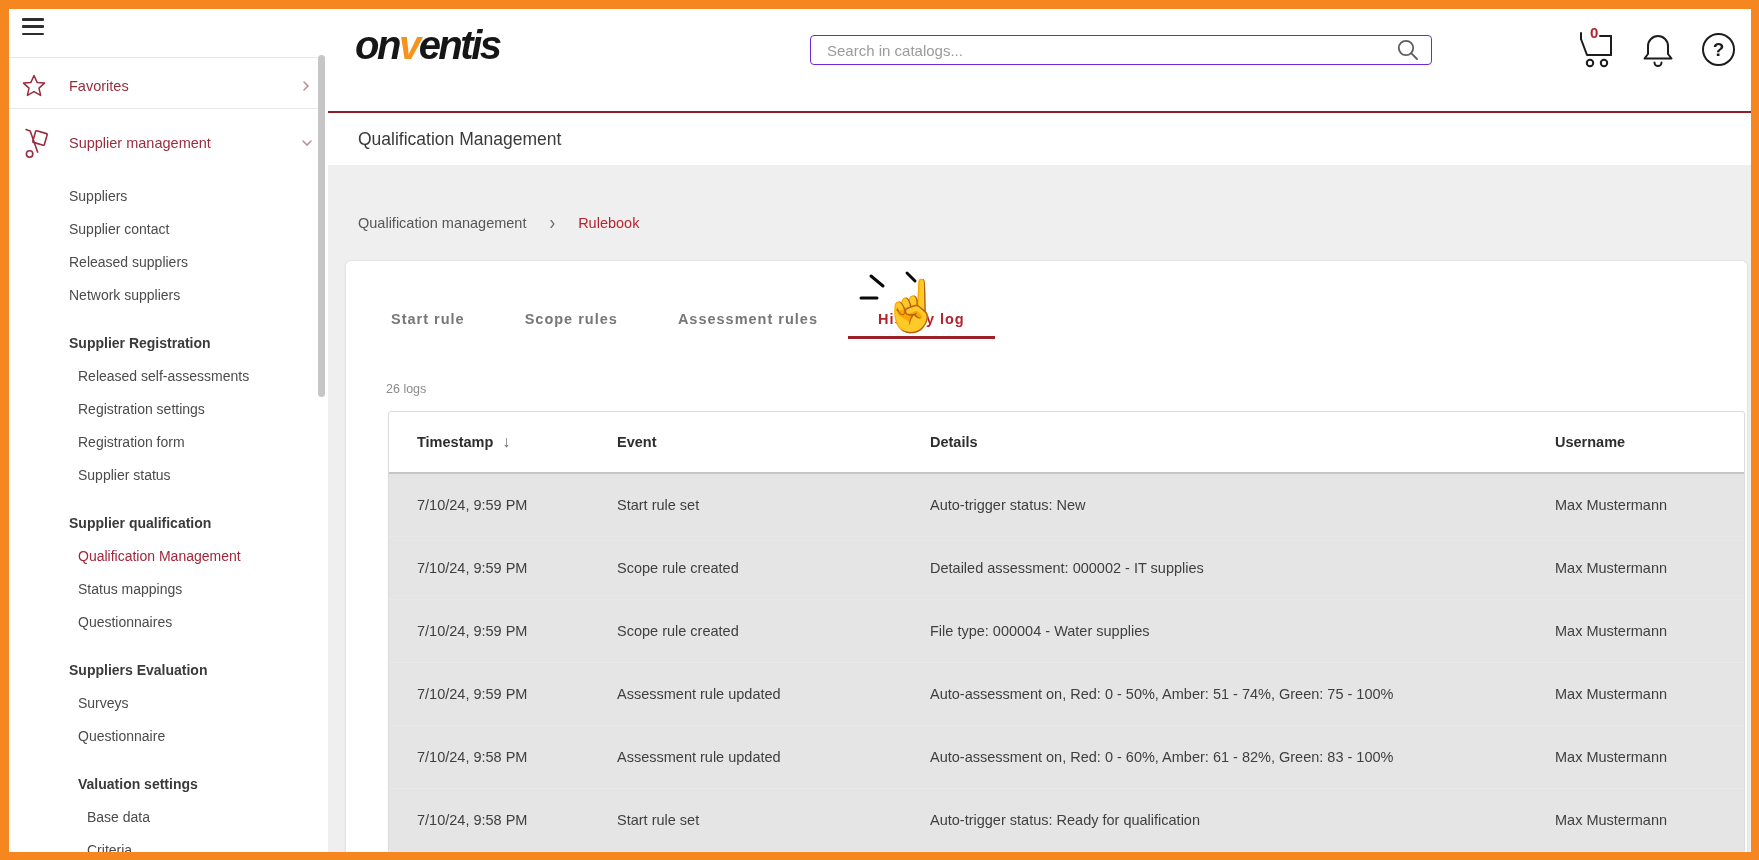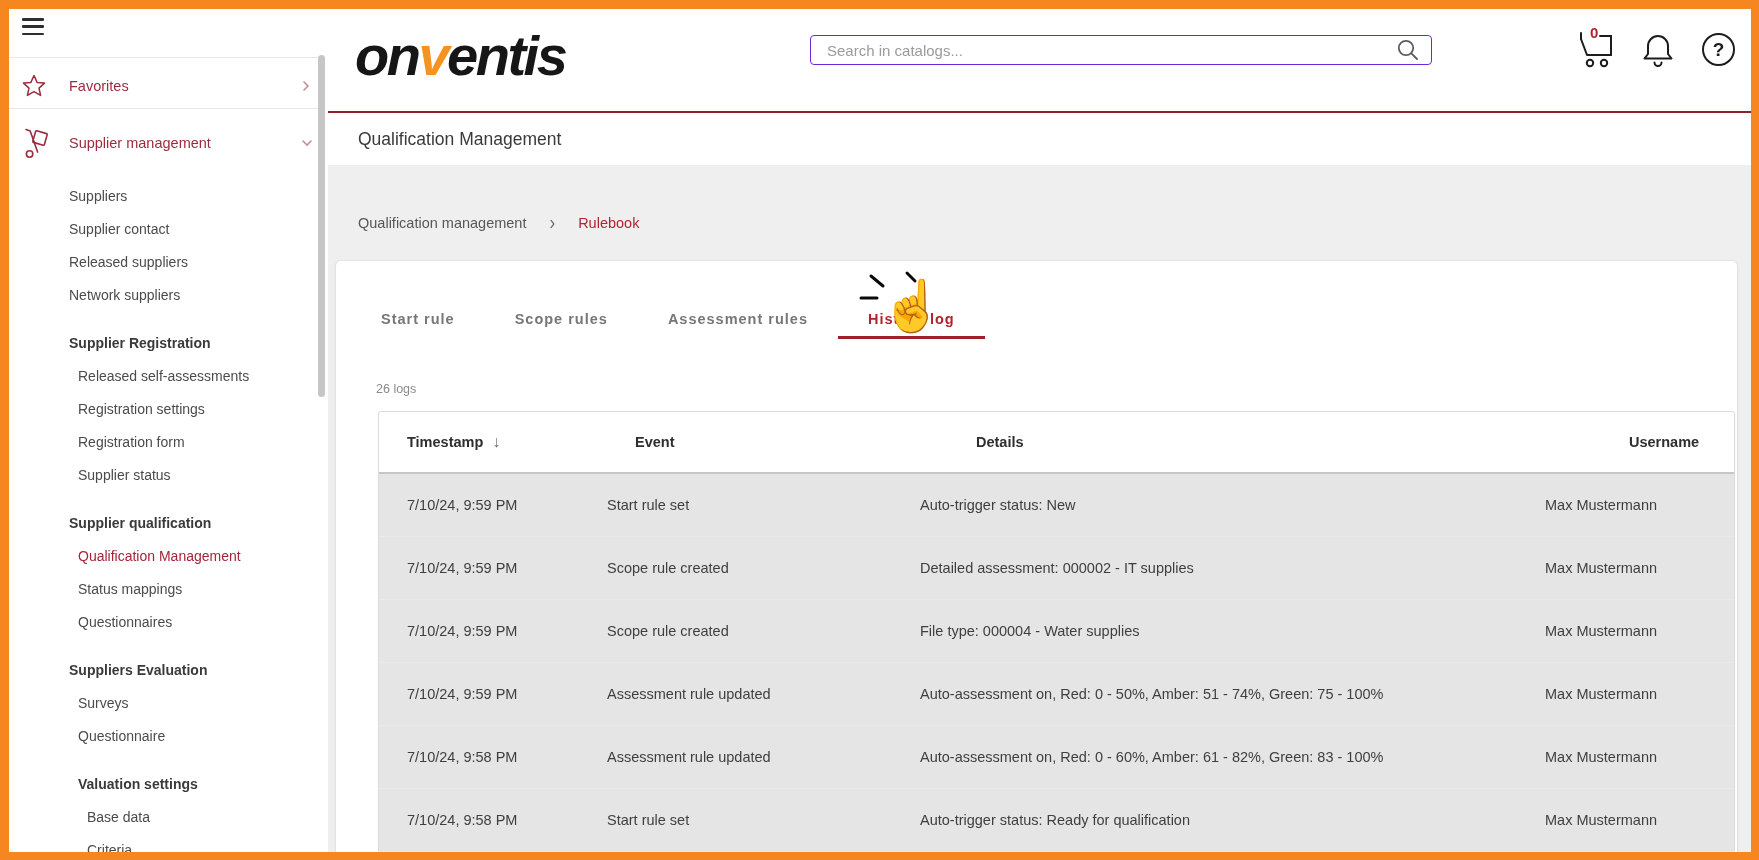--- a/index.html
+++ b/index.html
@@ -26,21 +26,21 @@
   .nav-item.lvl-2{padding-left:69px;}
   .nav-item.lvl-2.is-header{}
   .nav-item.lvl-3{padding-left:78px;}
   .nav-item.is-active{color:#a32638;}
   .scroll-thumb{position:absolute;left:309px;top:46px;width:7px;height:342px;background:#c6c6c6;
                 border-radius:4px;cursor:pointer;}
 
   
   .content{position:absolute;left:319px;top:0;right:0;bottom:0;}
   .topbar{position:absolute;top:0;left:0;right:0;height:102px;background:#fff;}
-  .logo{position:absolute;left:27px;top:14px;font-size:56px;font-weight:bold;font-style:italic;
+  .logo{position:absolute;left:27px;top:14px;font-size:40px;font-weight:bold;font-style:italic;
         letter-spacing:-2.5px;color:#161616;cursor:pointer;}
   .logo .accent{color:#f6921e;}
   .search-box{position:absolute;left:482px;top:26px;width:622px;height:30px;border:1px solid #6d28d9;
               border-radius:4px;background:#fff;display:flex;align-items:flex-start;}
   .search-box input{flex:1;height:100%;border:none;outline:none;background:transparent;
                     padding-left:16px;font-size:15px;color:#444;font-family:"Liberation Sans",sans-serif;}
   .search-box input::placeholder{color:#9b9b9b;}
   .search-btn{width:46px;height:100%;display:flex;align-items:center;justify-content:center;cursor:pointer;}
   .top-ico{position:absolute;cursor:pointer;}
   .cart-wrap{left:1245px;top:19px;width:46px;height:44px;}
@@ -52,33 +52,33 @@
   .title-row{position:absolute;top:104px;left:0;right:0;height:52px;background:#fff;display:flex;
              align-items:center;padding-left:30px;font-size:17.5px;color:#3a3a3a;}
   .page-bg{position:absolute;top:156px;left:0;right:0;bottom:0;background:#efeff0;}
 
   .breadcrumb{position:absolute;top:48px;left:30px;display:flex;align-items:center;gap:23px;
               font-size:14.5px;}
   .crumb-parent{color:#575757;cursor:pointer;}
   .crumb-sep{color:#6b6b6b;font-size:17px;transform:scaleY(1.15);}
   .crumb-current{color:#b4232f;cursor:pointer;}
 
-  .card{position:absolute;top:95px;left:7px;width:1403px;bottom:0;background:#fff;
+  .card{position:absolute;top:95px;left:17px;width:1403px;bottom:0;background:#fff;
         border:1px solid #e4e4e4;border-bottom:none;border-radius:6px 6px 0 0;
         box-shadow:0 1px 3px rgba(0,0,0,.05);}
   .tabs{position:absolute;top:36px;left:15px;display:flex;}
   .tab{padding:14px 30px 9px;font-size:14.5px;letter-spacing:1px;color:#76767b;font-weight:600;
        border-bottom:3px solid transparent;cursor:pointer;white-space:nowrap;}
   .tab.is-active{color:#b3232e;border-bottom-color:#9d2029;font-weight:700;}
   .logs-count{position:absolute;top:121px;left:40px;font-size:12.5px;color:#8b8b8b;}
 
   .log-table{position:absolute;top:150px;left:42px;width:1357px;background:#fff;
              border:1px solid #dcdcdc;border-radius:3px;box-shadow:0 1px 2px rgba(0,0,0,.06);}
   .thead,.trow{display:grid;grid-template-columns:228px 313px 625px 1fr;align-items:center;}
-  .thead{height:62px;font-weight:700;color:#2e2e2e;font-size:14.5px;border-bottom:2px solid #c6c6c6;gap:28px;}
+  .thead{height:62px;font-weight:700;color:#2e2e2e;font-size:14.5px;border-bottom:2px solid #c6c6c6;}
   .trow{height:63px;color:#3f3f3f;font-size:14.5px;border-bottom:1px solid #e9e9e9;background:#e5e5e5;}
   .tcell{white-space:nowrap;overflow:hidden;}
   .thead .tcell{display:flex;align-items:center;cursor:pointer;}
   .c1{padding-left:28px;}
   .sort-ico{margin-left:9px;color:#6f6f6f;font-weight:400;font-size:16px;}
 
   
   .cursor-hand{position:absolute;left:872px;top:272px;font-size:50px;line-height:1;color:#0a0a0a;
                z-index:20;pointer-events:none;}
   .cursor-burst{position:absolute;left:846px;top:258px;z-index:20;pointer-events:none;}

